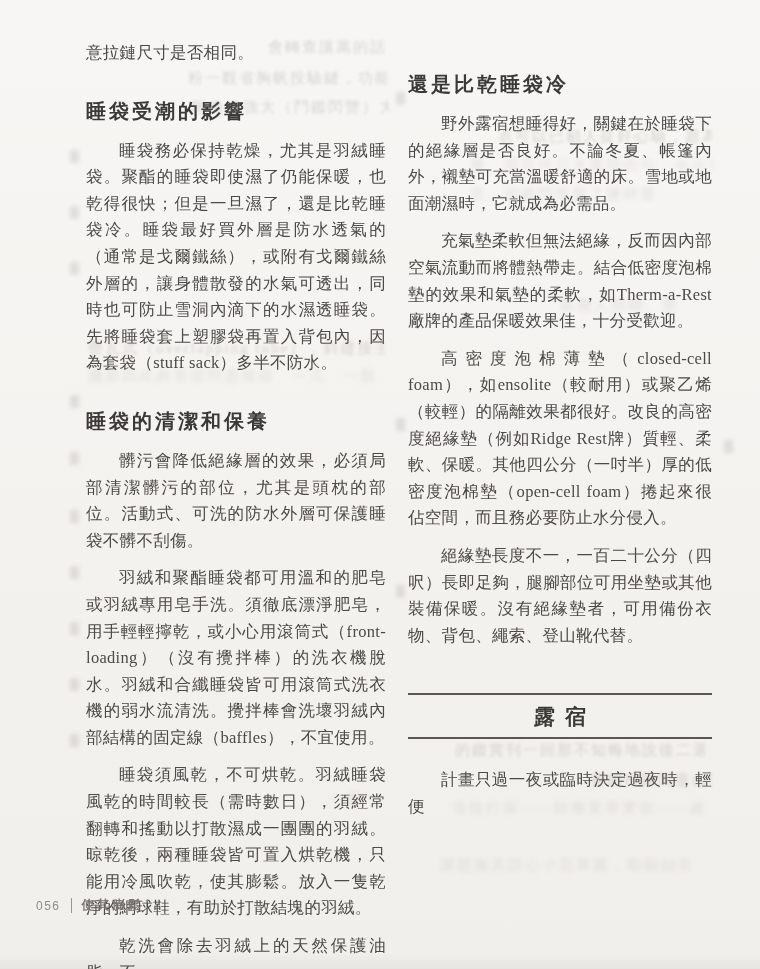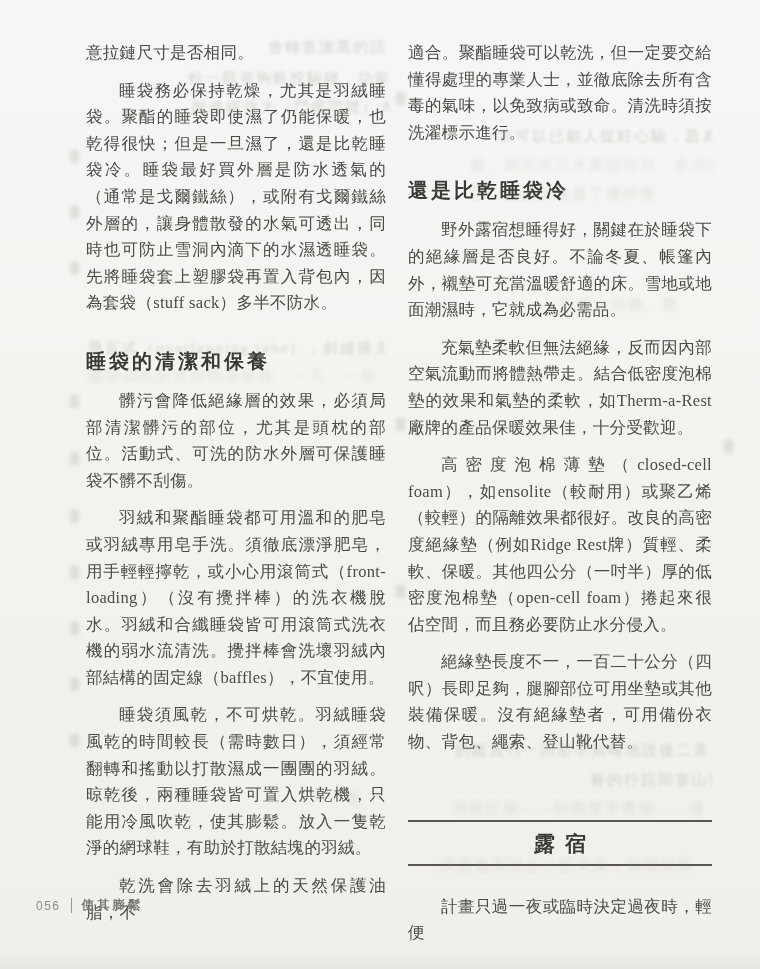--- a/index.html
+++ b/index.html
@@ -14,21 +14,21 @@
   .col-right{left:408px;width:304px;}
   .body-text{
     margin:0;font-size:16.5px;line-height:26.6px;color:#4c4a47;
     text-align:justify;text-justify:inter-ideograph;letter-spacing:0.3px;
   }
   .indent{text-indent:2em;margin-top:11px;}
   .section-heading{
     margin:31px 0 13px;font-size:20px;font-weight:bold;
     letter-spacing:3px;color:#3b3936;
   }
-  .chapter-block{margin-top:64px;}
+  .chapter-block{margin-top:44px;}
   .rule{height:2px;background:#5a5751;}
   .chapter-title{
     text-align:center;font-size:21px;font-weight:bold;letter-spacing:10px;
     color:#3b3936;padding:8px 0 6px 10px;
   }
   .after-chapter{margin-top:28px;}
   .footer{
     position:absolute;left:36px;top:897px;display:flex;align-items:center;gap:10px;
     font-family:"Liberation Sans", sans-serif;font-size:12px;color:#8f8c88;
   }
@@ -55,31 +55,31 @@
   }
 </style>
 </head>
 <body>
 
 <div class="page">
 
   <div class="col col-left">
     <p class="body-text">意拉鏈尺寸是否相同。</p>
 
+    <h2 class="section-heading">睡袋受潮的影響</h2>
     <p class="body-text indent">睡袋務必保持乾燥，尤其是羽絨睡袋。聚酯的睡袋即使濕了仍能保暖，也乾得很快；但是一旦濕了，還是比乾睡袋冷。睡袋最好買外層是防水透氣的（通常是戈爾鐵絲），或附有戈爾鐵絲外層的，讓身體散發的水氣可透出，同時也可防止雪洞內滴下的水濕透睡袋。先將睡袋套上塑膠袋再置入背包內，因為套袋（stuff sack）多半不防水。</p>
 
     <h2 class="section-heading">睡袋的清潔和保養</h2>
     <p class="body-text indent">髒污會降低絕緣層的效果，必須局部清潔髒污的部位，尤其是頭枕的部位。活動式、可洗的防水外層可保護睡袋不髒不刮傷。</p>
     <p class="body-text indent">羽絨和聚酯睡袋都可用溫和的肥皂或羽絨專用皂手洗。須徹底漂淨肥皂，用手輕輕擰乾，或小心用滾筒式（front-loading）（沒有攪拌棒）的洗衣機脫水。羽絨和合纖睡袋皆可用滾筒式洗衣機的弱水流清洗。攪拌棒會洗壞羽絨內部結構的固定線（baffles），不宜使用。</p>
     <p class="body-text indent">睡袋須風乾，不可烘乾。羽絨睡袋風乾的時間較長（需時數日），須經常翻轉和搖動以打散濕成一團團的羽絨。晾乾後，兩種睡袋皆可置入烘乾機，只能用冷風吹乾，使其膨鬆。放入一隻乾淨的網球鞋，有助於打散結塊的羽絨。</p>
     <p class="body-text indent">乾洗會除去羽絨上的天然保護油脂，不</p>
   </div>
 
   <div class="col col-right">
-    <p class="body-text">適合。聚酯睡袋可以乾洗，但一定要交給懂得處理的專業人士，並徹底除去所有含毒的氣味，以免致病或致命。清洗時須按洗濯標示進行。</p>
 
     <h2 class="section-heading">還是比乾睡袋冷</h2>
     <p class="body-text indent">野外露宿想睡得好，關鍵在於睡袋下的絕緣層是否良好。不論冬夏、帳篷內外，襯墊可充當溫暖舒適的床。雪地或地面潮濕時，它就成為必需品。</p>
     <p class="body-text indent">充氣墊柔軟但無法絕緣，反而因內部空氣流動而將體熱帶走。結合低密度泡棉墊的效果和氣墊的柔軟，如Therm-a-Rest廠牌的產品保暖效果佳，十分受歡迎。</p>
     <p class="body-text indent">高密度泡棉薄墊（closed-cell foam），如ensolite（較耐用）或聚乙烯（較輕）的隔離效果都很好。改良的高密度絕緣墊（例如Ridge Rest牌）質輕、柔軟、保暖。其他四公分（一吋半）厚的低密度泡棉墊（open-cell foam）捲起來很佔空間，而且務必要防止水分侵入。</p>
     <p class="body-text indent">絕緣墊長度不一，一百二十公分（四呎）長即足夠，腿腳部位可用坐墊或其他裝備保暖。沒有絕緣墊者，可用備份衣物、背包、繩索、登山靴代替。</p>
 
     <div class="chapter-block">
       <div class="rule"></div>
       <div class="chapter-title">露宿</div>

